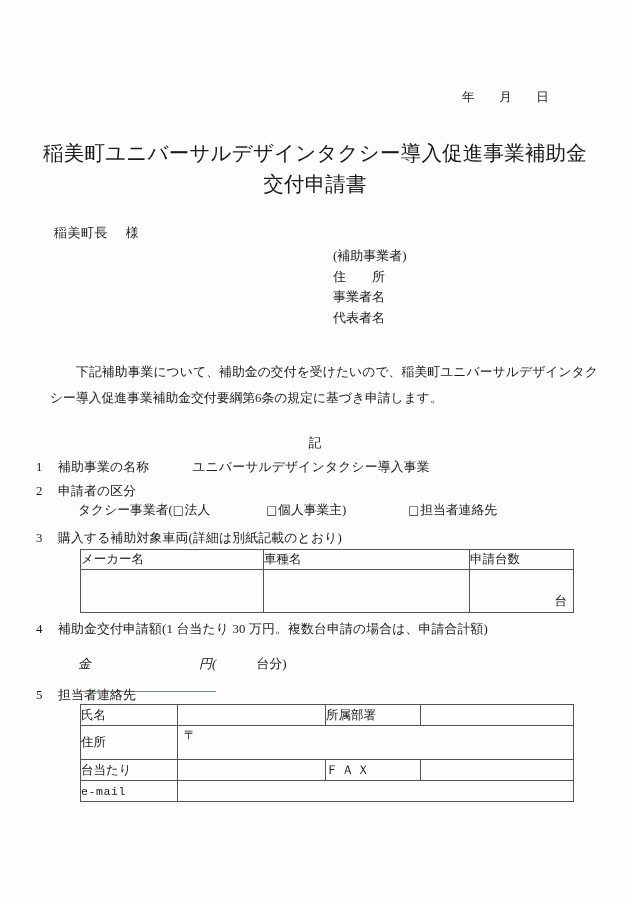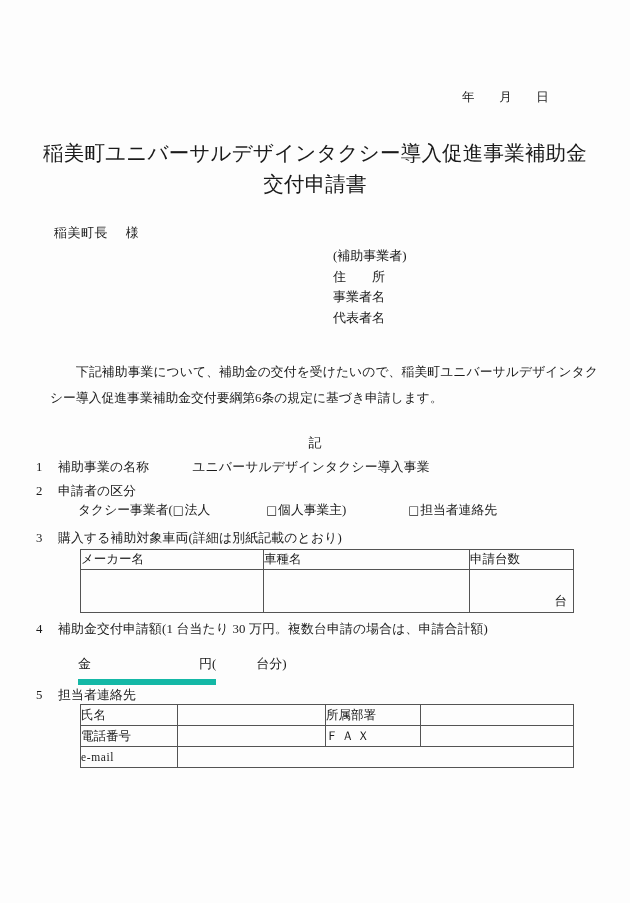--- a/index.html
+++ b/index.html
@@ -128,23 +128,24 @@
   .item-4 { left: 36px; top: 621px; }
   .item-5 { left: 36px; top: 687px; }
 
   
   .amount-line {
     left: 78px;
     top: 655px;
     font-size: 13px;
   }
   .amount-line .kin {
-    border-bottom: 6px solid #14b8a6;
+    border-bottom: 1px solid #14b8a6;
     display: inline-block;
-    padding-bottom: 6px;
+    padding-bottom: 18px;
+    font-style: italic;
   }
   .amount-blank {
     display: inline-block;
     width: 108px;
   }
   .amount-gap { display: inline-block; width: 40px; }
 
   
   table.doc-table {
     position: absolute;
@@ -183,21 +184,21 @@
   #contact-table td.lbl { height: 19px; }
   #contact-table td.addr-lbl { height: 33px; }
   #contact-table td.addr-val {
     text-align: left;
     vertical-align: top;
     padding-left: 6px;
     padding-top: 1px;
   }
   #contact-table td.blank { }
   .mono {
-    font-family: Liberation Serif, serif;
+    font-family: Liberation Mono, monospace;
     font-size: 11.5px;
     letter-spacing: 0.6px;
   }
   .spaced { letter-spacing: 3px; }
   .postal {
     font-family: "DejaVu Sans", sans-serif;
     font-size: 12px;
   }
 </style>
 </head>
@@ -287,21 +288,25 @@
       <col style="width:153px">
     </colgroup>
     <tbody>
       <tr>
         <td class="lbl">氏名</td>
         <td class="blank"></td>
         <td class="lbl">所属部署</td>
         <td class="blank"></td>
       </tr>
       <tr>
-        <td class="lbl">電話番号</td>
+        <td class="addr-lbl">住所</td>
+        <td class="addr-val" colspan="3"><span class="postal">〒</span><span></span></td>
+      </tr>
+      <tr>
+        <td class="lbl">台当たり</td>
         <td class="blank"></td>
         <td class="lbl spaced">ＦＡＸ</td>
         <td class="blank"></td>
       </tr>
       <tr>
         <td class="lbl mono">e-mail</td>
         <td class="blank" colspan="3"></td>
       </tr>
     </tbody>
   </table>

